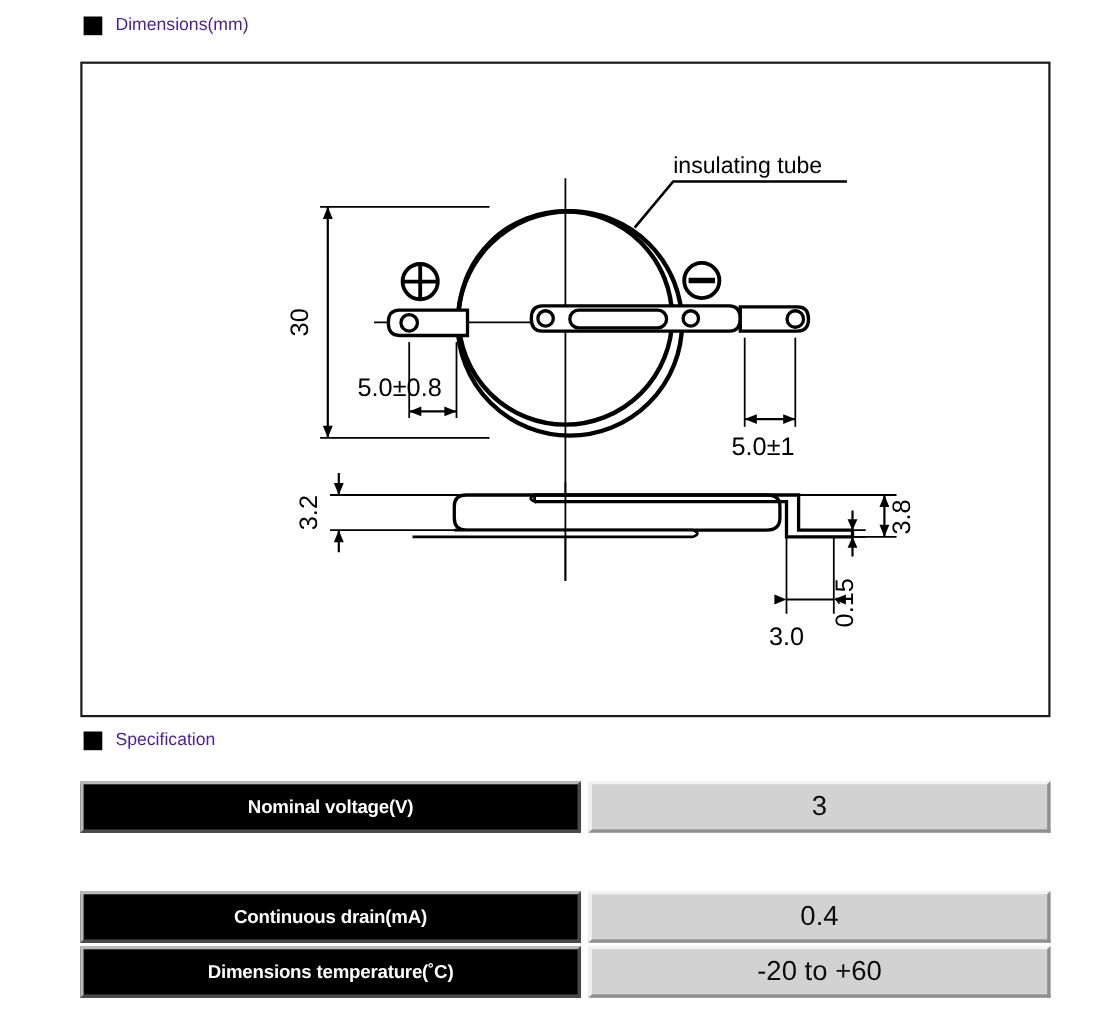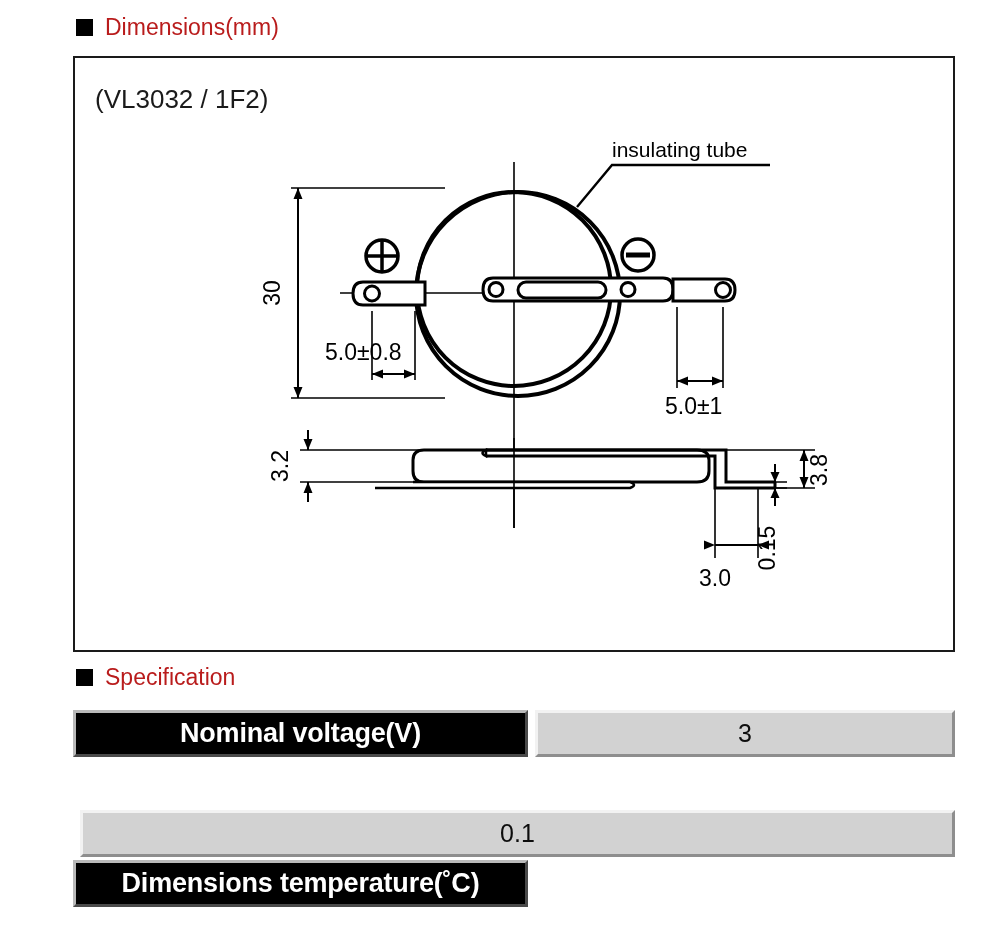--- a/index.html
+++ b/index.html
@@ -15,22 +15,22 @@
     color: #000000;
     overflow: hidden;
   }
 
   
   .section-heading {
     position: absolute;
     display: flex;
     align-items: center;
     gap: 12px;
-    font-size: 23px;
-    color: #b91c1c;
+    font-size: 16px;
+    color: #4c1d95;
     white-space: nowrap;
   }
   .heading-bullet {
     width: 17px;
     height: 17px;
     background: #000000;
     display: inline-block;
   }
   #dimensions-heading { left: 76px; top: 14px; }
   #specification-heading { left: 76px; top: 664px; }
@@ -73,21 +73,21 @@
     display: flex;
     align-items: stretch;
     margin-bottom: 3px;
     height: 47px;
   }
   .spec-label {
     width: 455px;
     background: #000000;
     color: #ffffff;
     font-weight: bold;
-    font-size: 27px;
+    font-size: 17px;
     display: flex;
     align-items: center;
     justify-content: center;
     box-sizing: border-box;
     border-top: 3px solid #b9b9b9;
     border-left: 3px solid #b9b9b9;
     border-bottom: 3px solid #4a4a4a;
     border-right: 3px solid #4a4a4a;
     letter-spacing: -0.2px;
   }
@@ -112,21 +112,20 @@
 </head>
 <body>
 
 <div class="section-heading" id="dimensions-heading">
   <span class="heading-bullet"></span>
   <span>Dimensions(mm)</span>
 </div>
 
 <div id="drawing-frame">
 
-  <div id="part-number">(VL3032 / 1F2)</div>
 
   <svg id="drawing-svg" viewBox="0 0 882 596">
 
     <g>
 
       <line x1="439" y1="104" x2="439" y2="470" stroke="#000" stroke-width="1.6"></line>
 
       <line x1="265" y1="235" x2="620" y2="235" stroke="#000" stroke-width="1.6"></line>
 
       <circle cx="443" cy="236" r="102" fill="none" stroke="#000" stroke-width="4"></circle>
@@ -253,18 +252,20 @@
 </div>
 
 <div id="spec-table">
   <div class="spec-row">
     <div class="spec-label">Nominal voltage(V)</div>
     <div class="spec-value">3</div>
   </div>
   <div class="spec-row">
   </div>
   <div class="spec-row">
-    <div class="spec-value">0.1</div>
+    <div class="spec-label">Continuous drain(mA)</div>
+    <div class="spec-value">0.4</div>
   </div>
   <div class="spec-row">
     <div class="spec-label">Dimensions temperature(˚C)</div>
+    <div class="spec-value">-20 to +60</div>
   </div>
 </div>
 
 </body></html>

